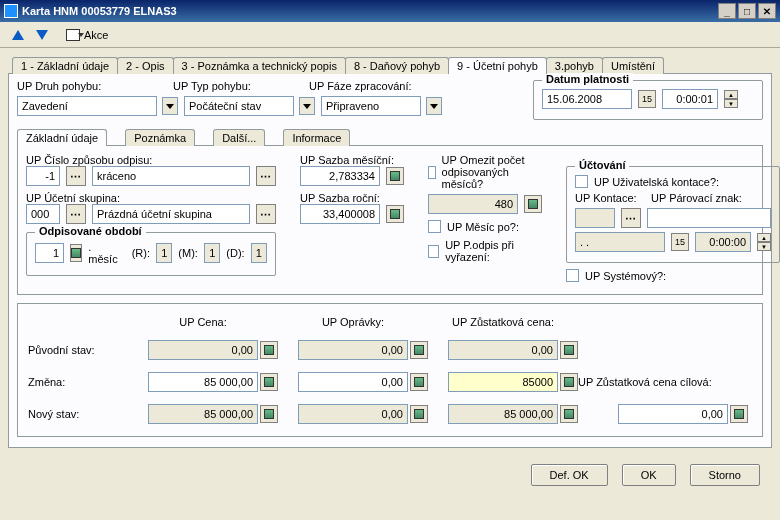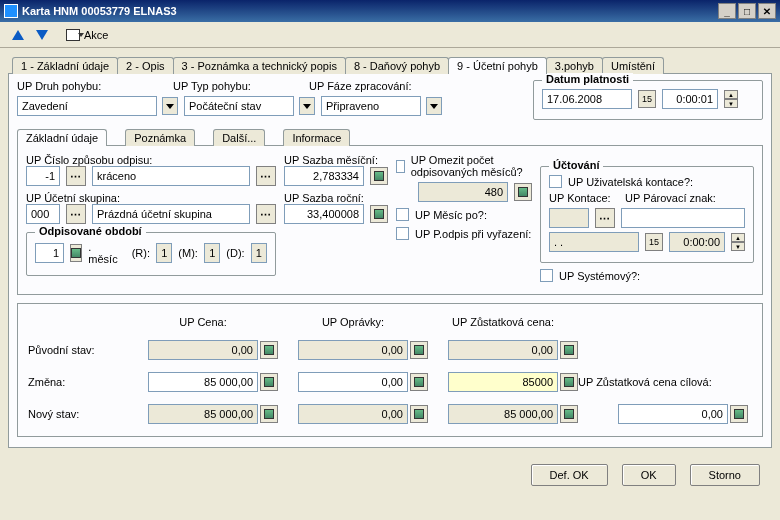--- a/index.html
+++ b/index.html
@@ -49,21 +49,21 @@
 .table-area { border:1px solid #919b9c; padding:12px 10px; margin-top:8px; background:#fcfcfe;}
 .tgrid { display:grid; grid-template-columns: 100px 150px 150px 150px 170px; row-gap:12px; align-items:center;}
 .tcell { display:flex; align-items:center; gap:2px; justify-content:flex-end;}
 .thdr { color:#000; }
 .hl { background:#ffffcc !important; }
 
 .btn { height:22px; padding:0 18px; background:#ece9d8; border:1px solid #808080; cursor:pointer; border-radius:2px; box-shadow: inset 1px 1px 0 #fff;}
 .buttons { display:flex; gap:14px; justify-content:flex-end; padding:10px 20px;}
 
 .top-row { display:flex; gap:12px; align-items:flex-start;}
-.cols { display:flex; gap:8px; }
+.cols { display:flex; gap:24px; }
 </style>
 </head>
 <body>
 
 <div class="titlebar">
   <span class="title-icon"></span>
   <span>Karta HNM 00053779 ELNAS3</span>
   <span class="spacer"></span>
   <div class="win-btn">_</div>
   <div class="win-btn">□</div>
@@ -120,21 +120,21 @@
             </div>
           <div class="dd-btn">
               <div class="dd-tri"></div>
             </div>
         </div>
       </div>
       <div class="group" style="margin-top:0; width:230px;">
         <span class="group-title">Datum platnosti</span>
         <div class="row">
           <div class="field" style="width:90px">
-              <span>17.06.2008</span>
+              <span>15.06.2008</span>
             </div>
           <div class="cal-btn">15</div>
           <div class="field num" style="width:56px">
               <span>0:00:01</span>
             </div>
           <div class="spin">
               <div class="sb">▲</div>
               <div class="sb">▼</div>
             </div>
         </div>

